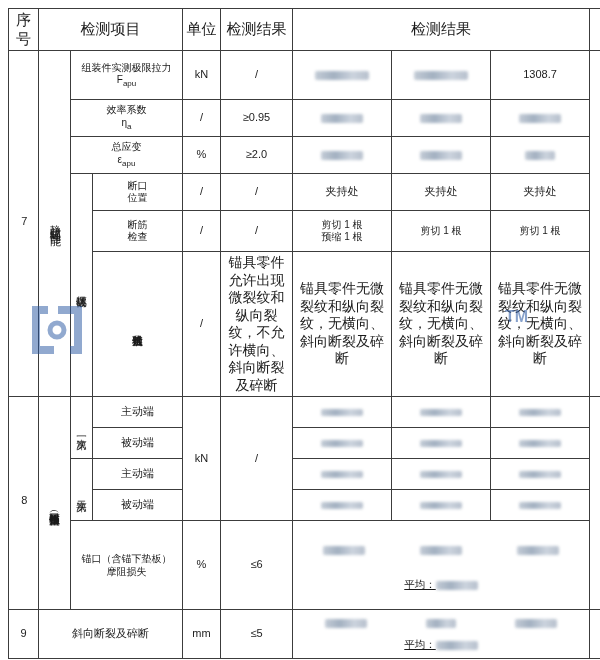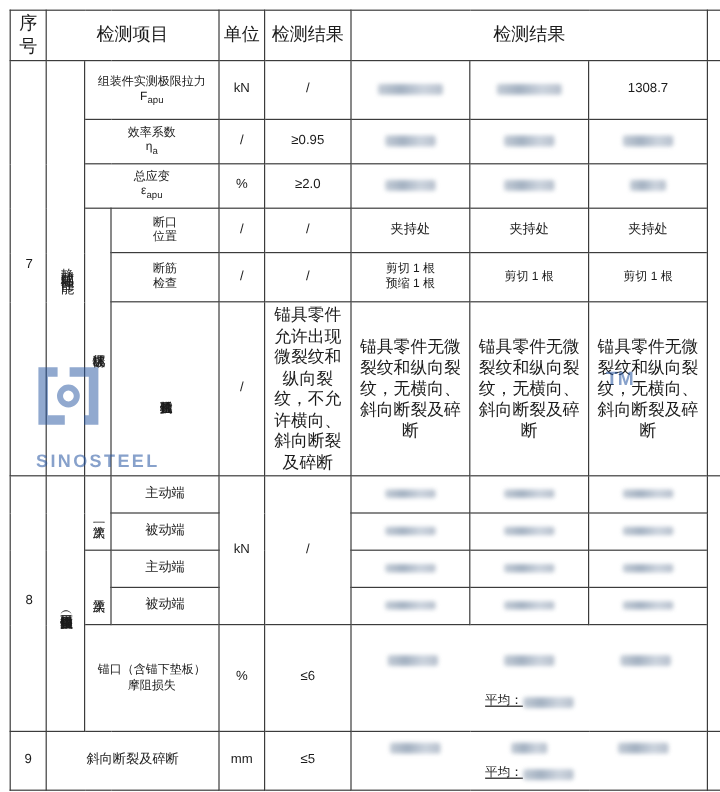--- a/index.html
+++ b/index.html
@@ -327,16 +327,15 @@
   </tbody>
     </table>
 
   <div class="wm">
     <svg class="wm-logo" viewBox="0 0 66 62">
       <path d="M8 6 H24 V14 H16 V46 H30 V54 H8 Z" fill="rgba(36,84,160,0.5)"></path>
       <path d="M34 6 H58 V54 H46 V46 H50 V14 H34 Z" fill="rgba(36,84,160,0.5)"></path>
       <circle cx="33" cy="30" r="7" fill="none" stroke="rgba(36,84,160,0.5)" stroke-width="5"></circle>
     </svg>
     <div class="wm-tm">TM</div>
-    <div class="wm-sub">SINOSTEEL</div>
   </div>
 
 </div>
 
 </body></html>

